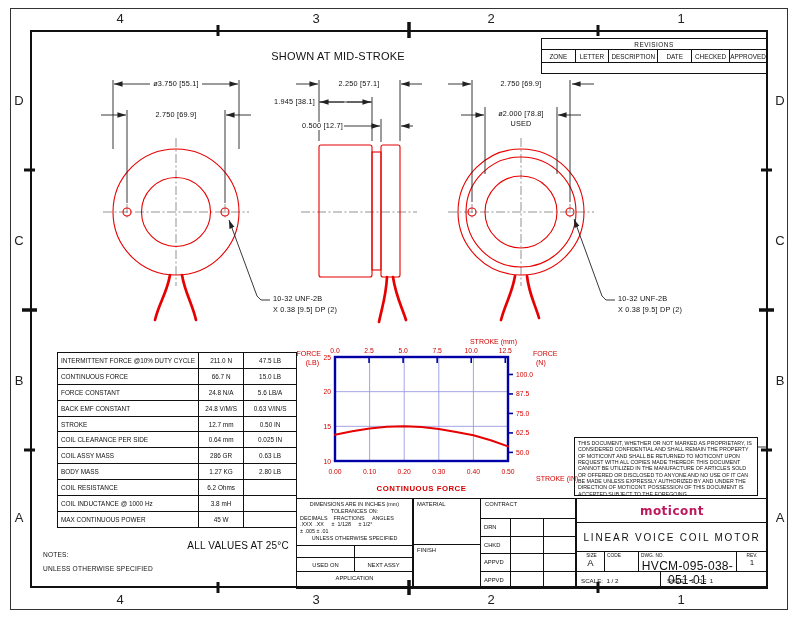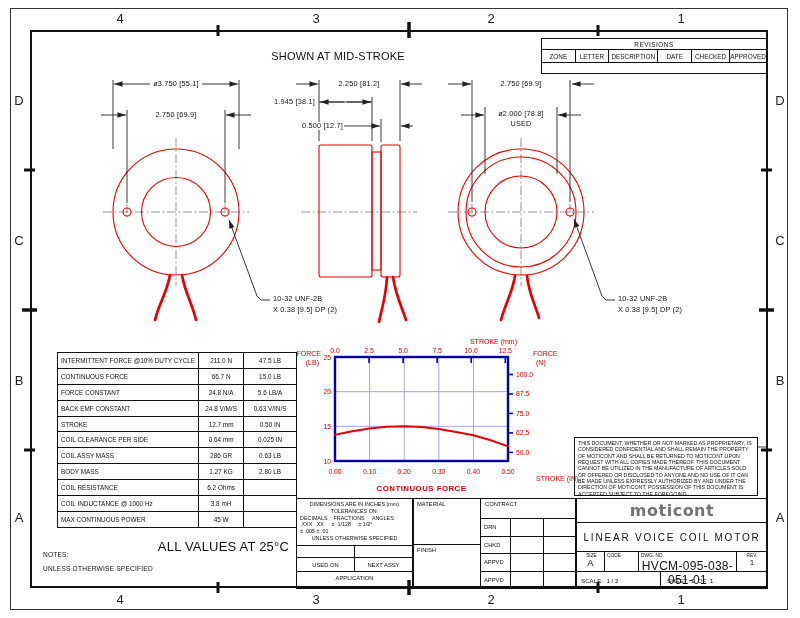--- a/index.html
+++ b/index.html
@@ -62,21 +62,21 @@
   #fin-cell{flex:1;padding:2px 0 0 3px}
   #mat-right{flex:1;display:flex;flex-direction:column}
   #contract-cell{height:20px;border-bottom:1px solid #111;padding:2px 0 0 4px}
   .aprow{flex:1;display:flex;border-bottom:1px solid #111}
   .aprow:last-child{border-bottom:none}
   .aplabel{width:30px;border-right:1px solid #111;display:flex;align-items:center;padding-left:3px}
   .apcell{width:33px;border-right:1px solid #111}
   .apcell2{flex:1}
   #title-block{left:576px;width:192px;display:flex;flex-direction:column}
   #logo-row{height:24px;border-bottom:1px solid #111;display:flex;align-items:center;justify-content:center}
-  #logo{font-family:"DejaVu Sans",sans-serif;font-weight:bold;font-size:16px;letter-spacing:0.5px;color:#737373}
+  #logo{font-family:"DejaVu Sans",sans-serif;font-weight:bold;font-size:12px;letter-spacing:0.5px;color:#be185d}
   #title-row{height:29px;border-bottom:1px solid #111;display:flex;align-items:center;justify-content:center;
              font-size:10px;letter-spacing:1.8px;white-space:nowrap}
   #info-row{height:20px;border-bottom:1px solid #111;display:flex}
   .info-cell{border-right:1px solid #111;position:relative}
   .tiny-label{font-size:4.8px;line-height:1.1;padding:1px 0 0 2px}
   #size-cell{width:28px;text-align:center}
   #size-val{font-size:9.5px;line-height:1;margin-top:0px}
   #code-cell{width:34px}
   #dwg-cell{flex:1}
   #dwg-no{font-size:12px;text-align:center;margin-top:1px;letter-spacing:0.3px}
@@ -253,21 +253,21 @@
         <text x="319" y="365" text-anchor="end" class="caxt">(LB)</text>
         <text x="536" y="481" class="caxt">STROKE (IN)</text>
         <text x="421.5" y="491" text-anchor="middle" class="cttl">CONTINUOUS FORCE</text>
         <polyline points="335.0,434.7 352.3,431.2 369.6,428.4 386.9,426.7 404.2,426.3 421.5,427.0 438.8,429.1 456.1,431.9 473.4,435.3 490.7,440.2 508.0,446.4" class="curve"></polyline>
       </g>
   </svg>
 
   <div class="dimtext ctr" style="left:338px;top:50px;font-size:11px">SHOWN AT MID-STROKE</div>
   <div class="dimtext ctr" style="left:176px;top:80px">ø3.750 [55.1]</div>
   <div class="dimtext ctr" style="left:176px;top:111px">2.750 [69.9]</div>
-  <div class="dimtext ctr" style="left:359px;top:80px">2.250 [81.2]</div>
+  <div class="dimtext ctr" style="left:359px;top:80px">2.250 [57.1]</div>
   <div class="dimtext" style="right:484px;top:98px">1.945 [38.1]</div>
   <div class="dimtext" style="right:456px;top:122px">0.500 [12.7]</div>
   <div class="dimtext ctr" style="left:521px;top:80px">2.750 [69.9]</div>
   <div class="dimtext ctr" style="left:521px;top:110px">ø2.000 [78.8]</div>
   <div class="dimtext ctr" style="left:521px;top:120px">USED</div>
   <div class="dimtext" style="left:272px;top:295px;background:none">10-32 UNF-2B</div>
   <div class="dimtext" style="left:272px;top:306px;background:none">X 0.38 [9.5] DP (2)</div>
   <div class="dimtext" style="left:617px;top:295px;background:none">10-32 UNF-2B</div>
   <div class="dimtext" style="left:617px;top:306px;background:none">X 0.38 [9.5] DP (2)</div>
 
@@ -336,21 +336,21 @@
           <td class="c-metric">3.8 mH</td>
           <td class="c-imp"></td>
         </tr>
         <tr>
           <td class="c-label">MAX CONTINUOUS POWER</td>
           <td class="c-metric">45 W</td>
           <td class="c-imp"></td>
         </tr>
       </tbody>
   </table>
-  <div class="dimtext" style="right:510px;top:540px;font-size:13px;background:none">ALL VALUES AT 25°C</div>
+  <div class="dimtext" style="right:510px;top:540px;font-size:10px;background:none">ALL VALUES AT 25°C</div>
   <div class="dimtext" style="left:42px;top:551px;font-size:6.6px;background:none">NOTES:</div>
   <div class="dimtext" style="left:42px;top:565px;font-size:6.6px;background:none">UNLESS OTHERWISE SPECIFIED</div>
 
   <div id="prop-box">THIS DOCUMENT, WHETHER OR NOT MARKED AS PROPRIETARY, IS CONSIDERED CONFIDENTIAL AND SHALL REMAIN THE PROPERTY OF MOTICONT AND SHALL BE RETURNED TO MOTICONT UPON REQUEST WITH ALL COPIES MADE THEREOF. THIS DOCUMENT CANNOT BE UTILIZED IN THE MANUFACTURE OF ARTICLES SOLD OR OFFERED OR DISCLOSED TO ANYONE AND NO USE OF IT CAN BE MADE UNLESS EXPRESSLY AUTHORIZED BY AND UNDER THE DIRECTION OF MOTICONT. POSSESSION OF THIS DOCUMENT IS ACCEPTED SUBJECT TO THE FOREGOING.</div>
 
   <div class="blk" id="tol-block">
     <div id="tol-text">
       <div class="tol-line">DIMENSIONS ARE IN INCHES (mm)</div>
       <div class="tol-line">TOLERANCES ON:</div>
       <div class="tol-line tol-left">DECIMALS    FRACTIONS     ANGLES</div>

